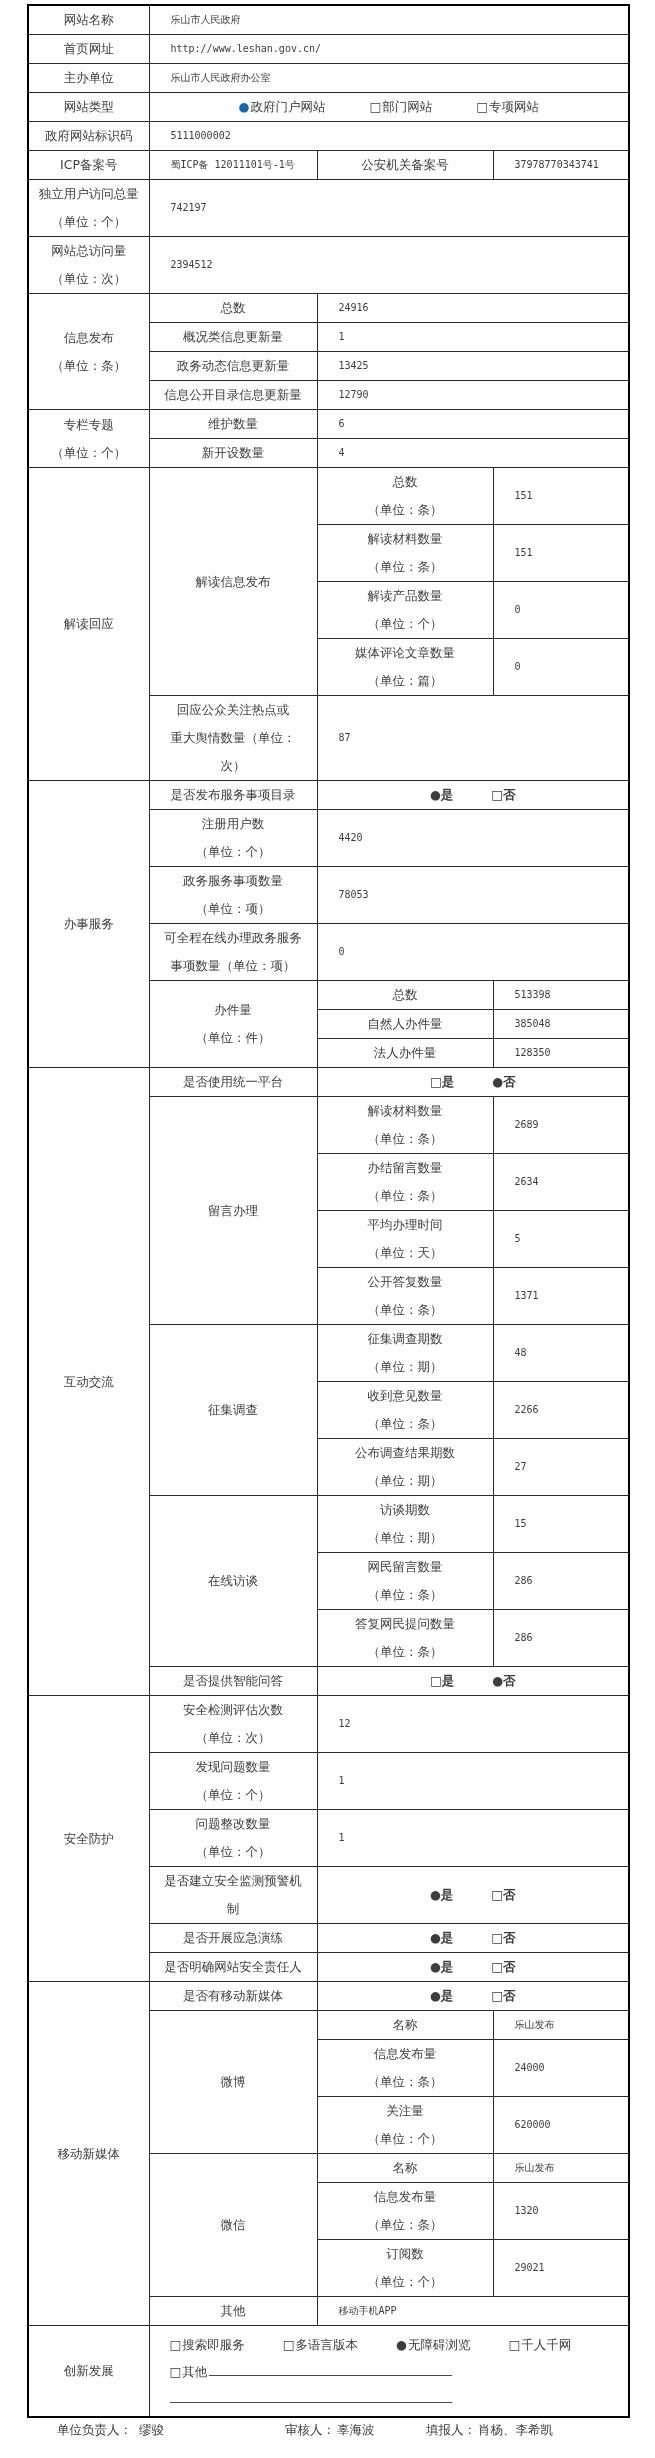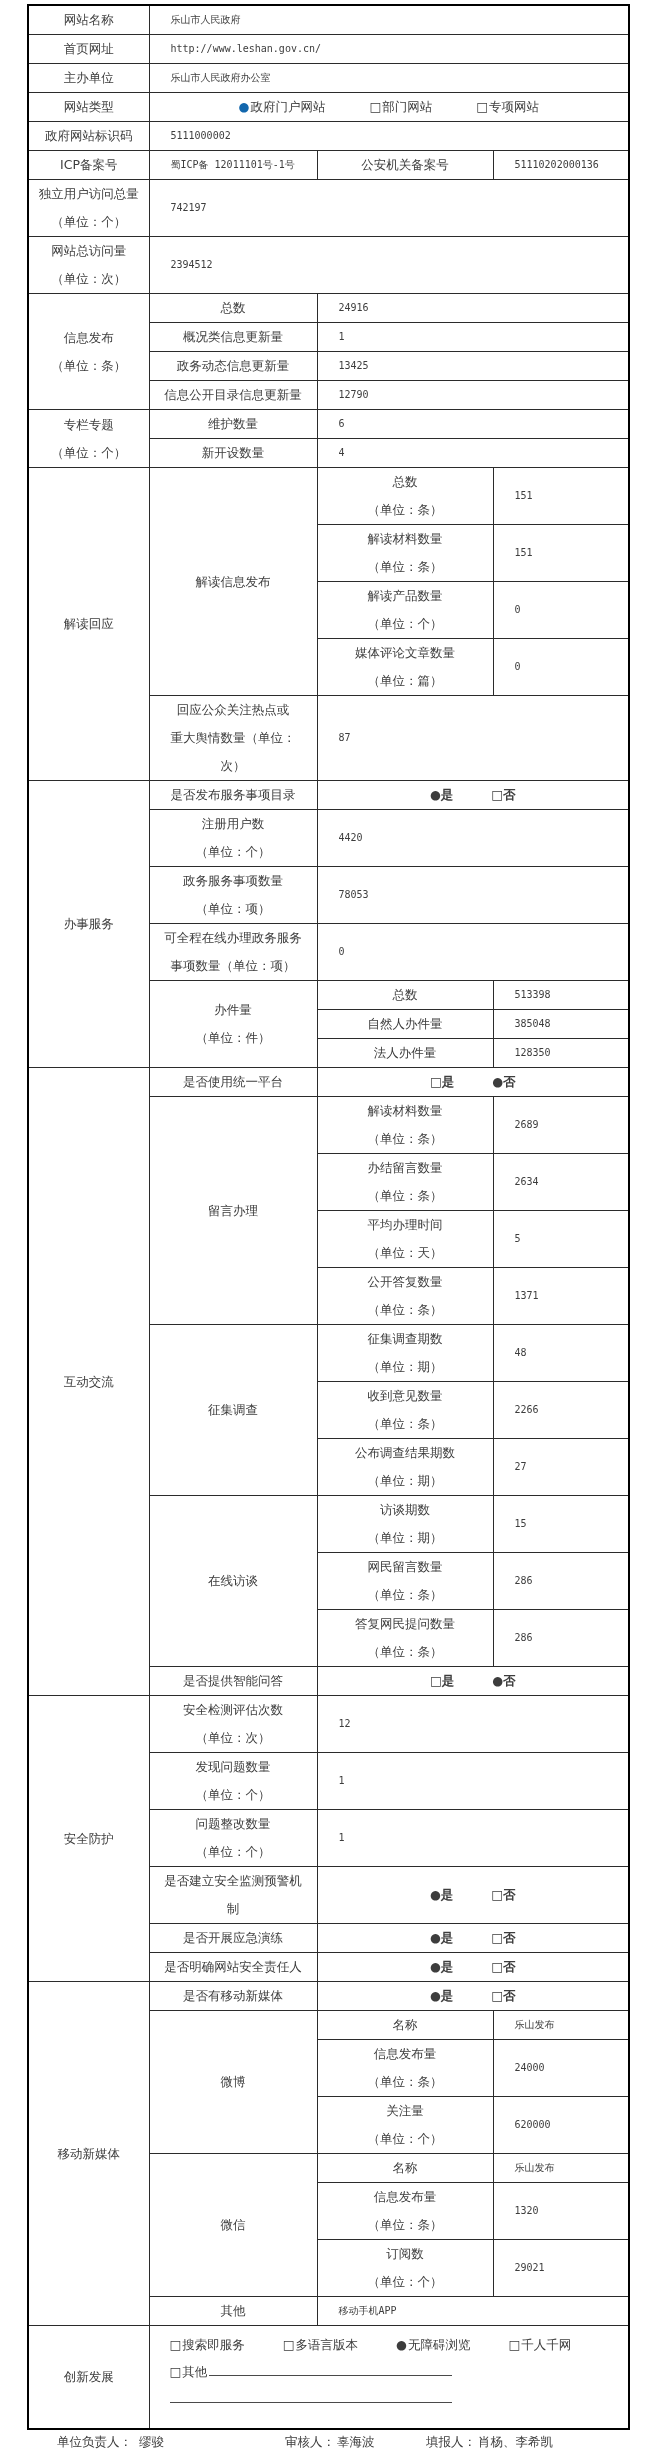--- a/index.html
+++ b/index.html
@@ -11,21 +11,21 @@
   tr.h3{height:85px}
   td.c{text-align:center;}
   td.val{text-align:left;padding-left:21px;font-family:"DejaVu Sans Mono","DejaVu Sans",monospace;font-size:10px;}
   .ln{line-height:28px;text-align:center;}
   .ynwrap{text-align:center;font-weight:bold;}
   .ynwrap .yn + .yn{margin-left:38px;}
   .optwrap{text-align:center;}
   .optwrap .opt + .opt{margin-left:40px;}
   .mark{margin-right:1px;}
   .blue{color:#1267ad;}
-  .innov{padding:5px 0 16px 20px;}
+  .innov{padding:5px 0 4px 20px;}
   .iline{line-height:27px;}
   .iline .opt + .opt{margin-left:34px;}
   .uline{display:inline-block;border-bottom:1px solid #4a4a4a;height:14px;vertical-align:baseline;}
   .u1{width:243px;margin-left:2px;}
   .u2{width:282px;}
   .footer{position:relative;width:628px;margin-left:27px;height:50px;}
   .fitem{position:absolute;white-space:nowrap;}
   .fv{margin-left:7px;}
   .fv2{margin-left:2px;}
 </style>
@@ -62,21 +62,21 @@
     </td>
   </tr>
   <tr class="h1">
     <td class="c">政府网站标识码</td>
     <td class="val" colspan="3">5111000002</td>
   </tr>
   <tr class="h1">
     <td class="c">ICP备案号</td>
     <td class="val">蜀ICP备 12011101号-1号</td>
     <td class="c">公安机关备案号</td>
-    <td class="val">51110202000136</td>
+    <td class="val">37978770343741</td>
   </tr>
   <tr class="h2">
     <td class="c">
       <div class="ln">独立用户访问总量</div>
       <div class="ln">（单位：个）</div>
     </td>
     <td class="val" colspan="3">742197</td>
   </tr>
   <tr class="h2">
     <td class="c">

